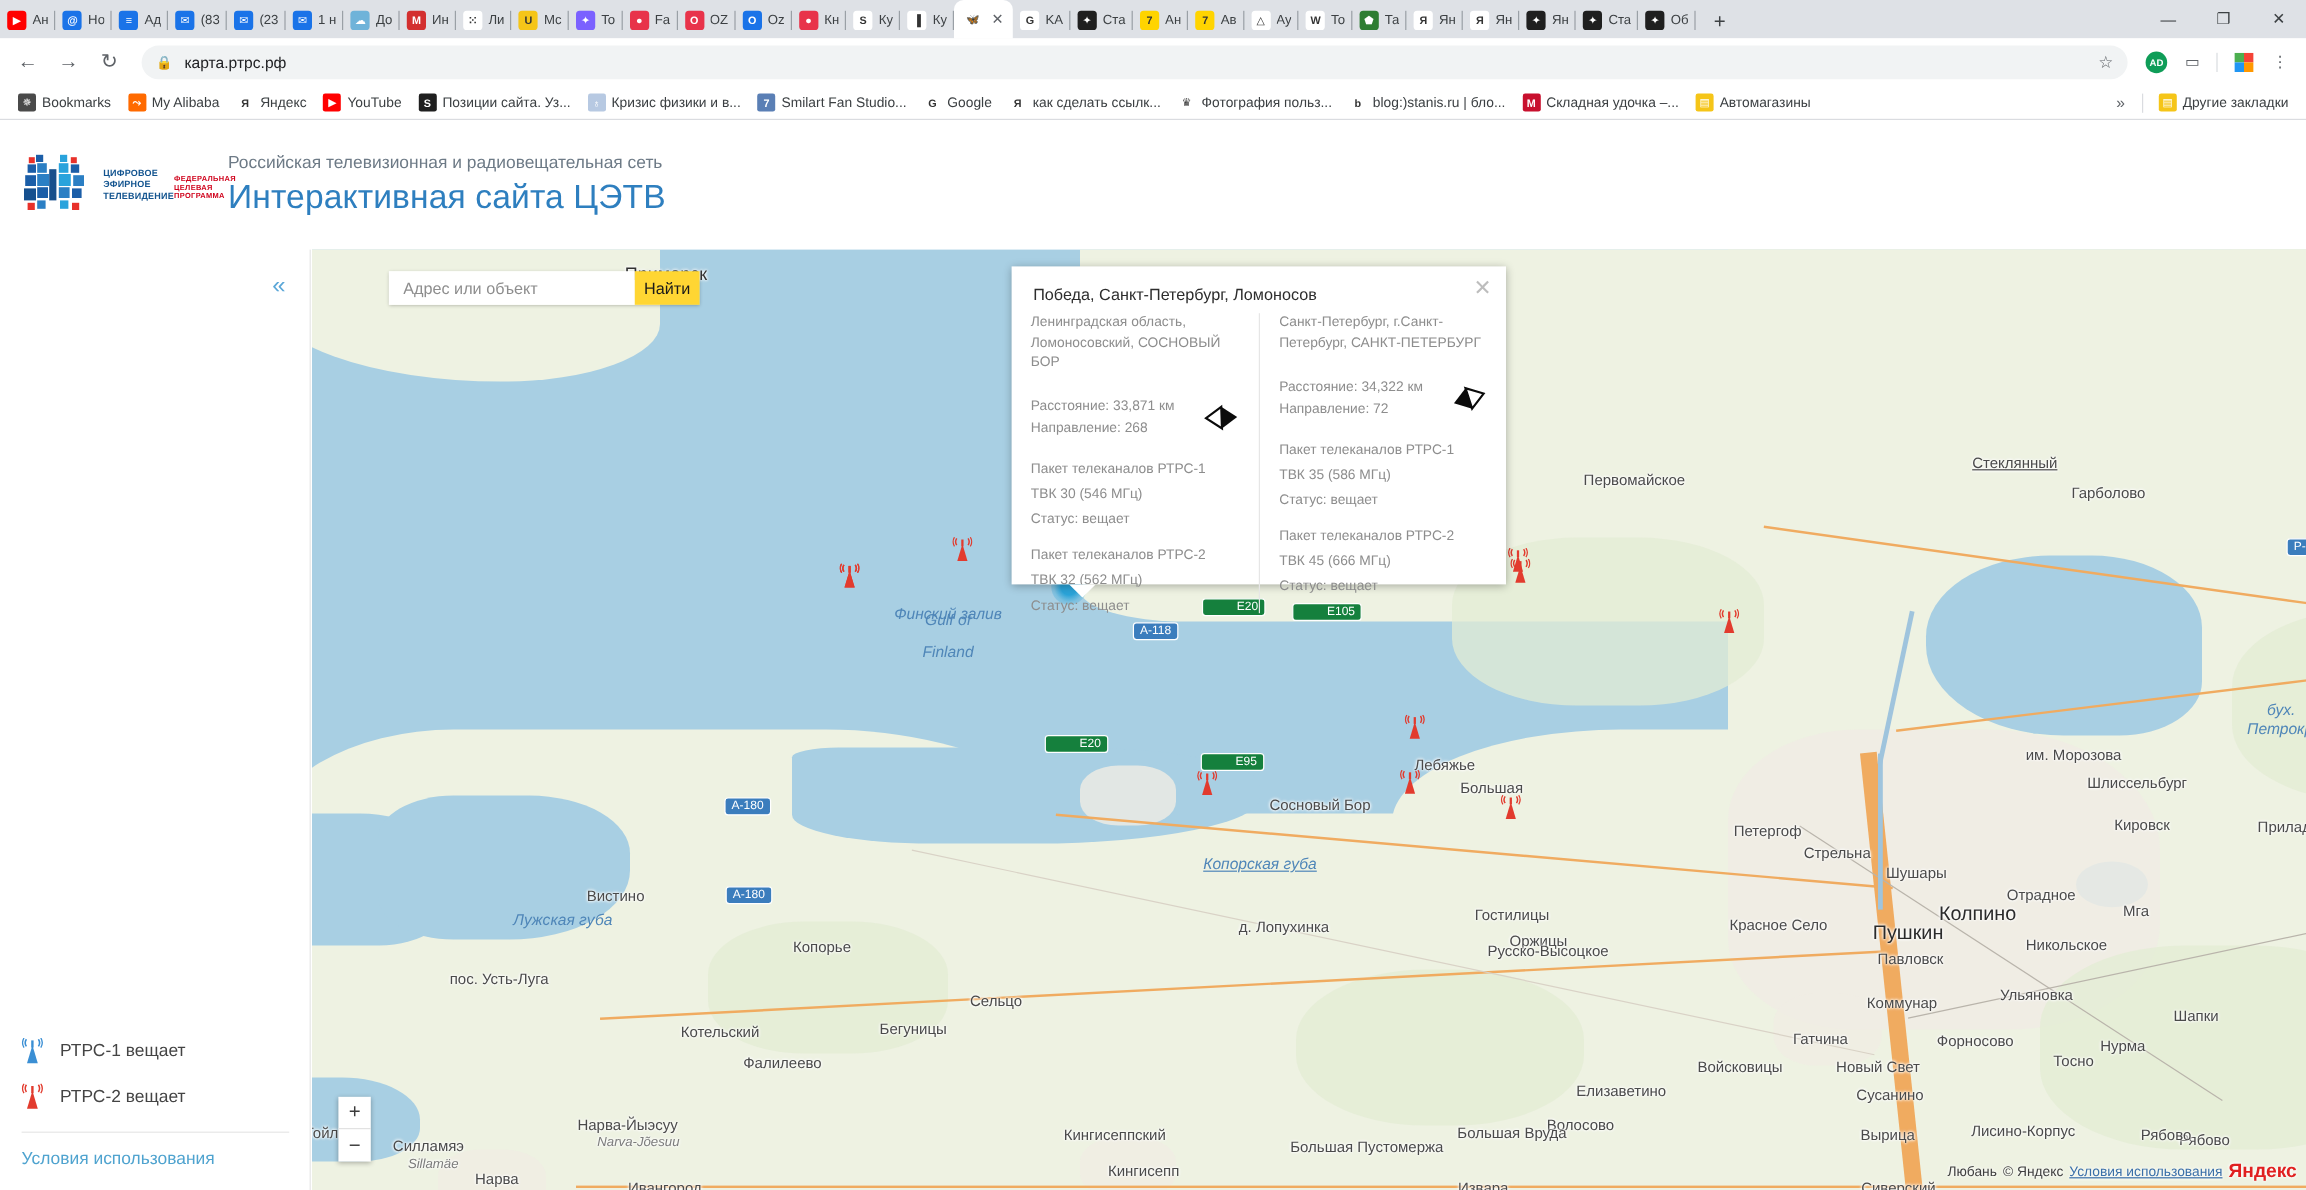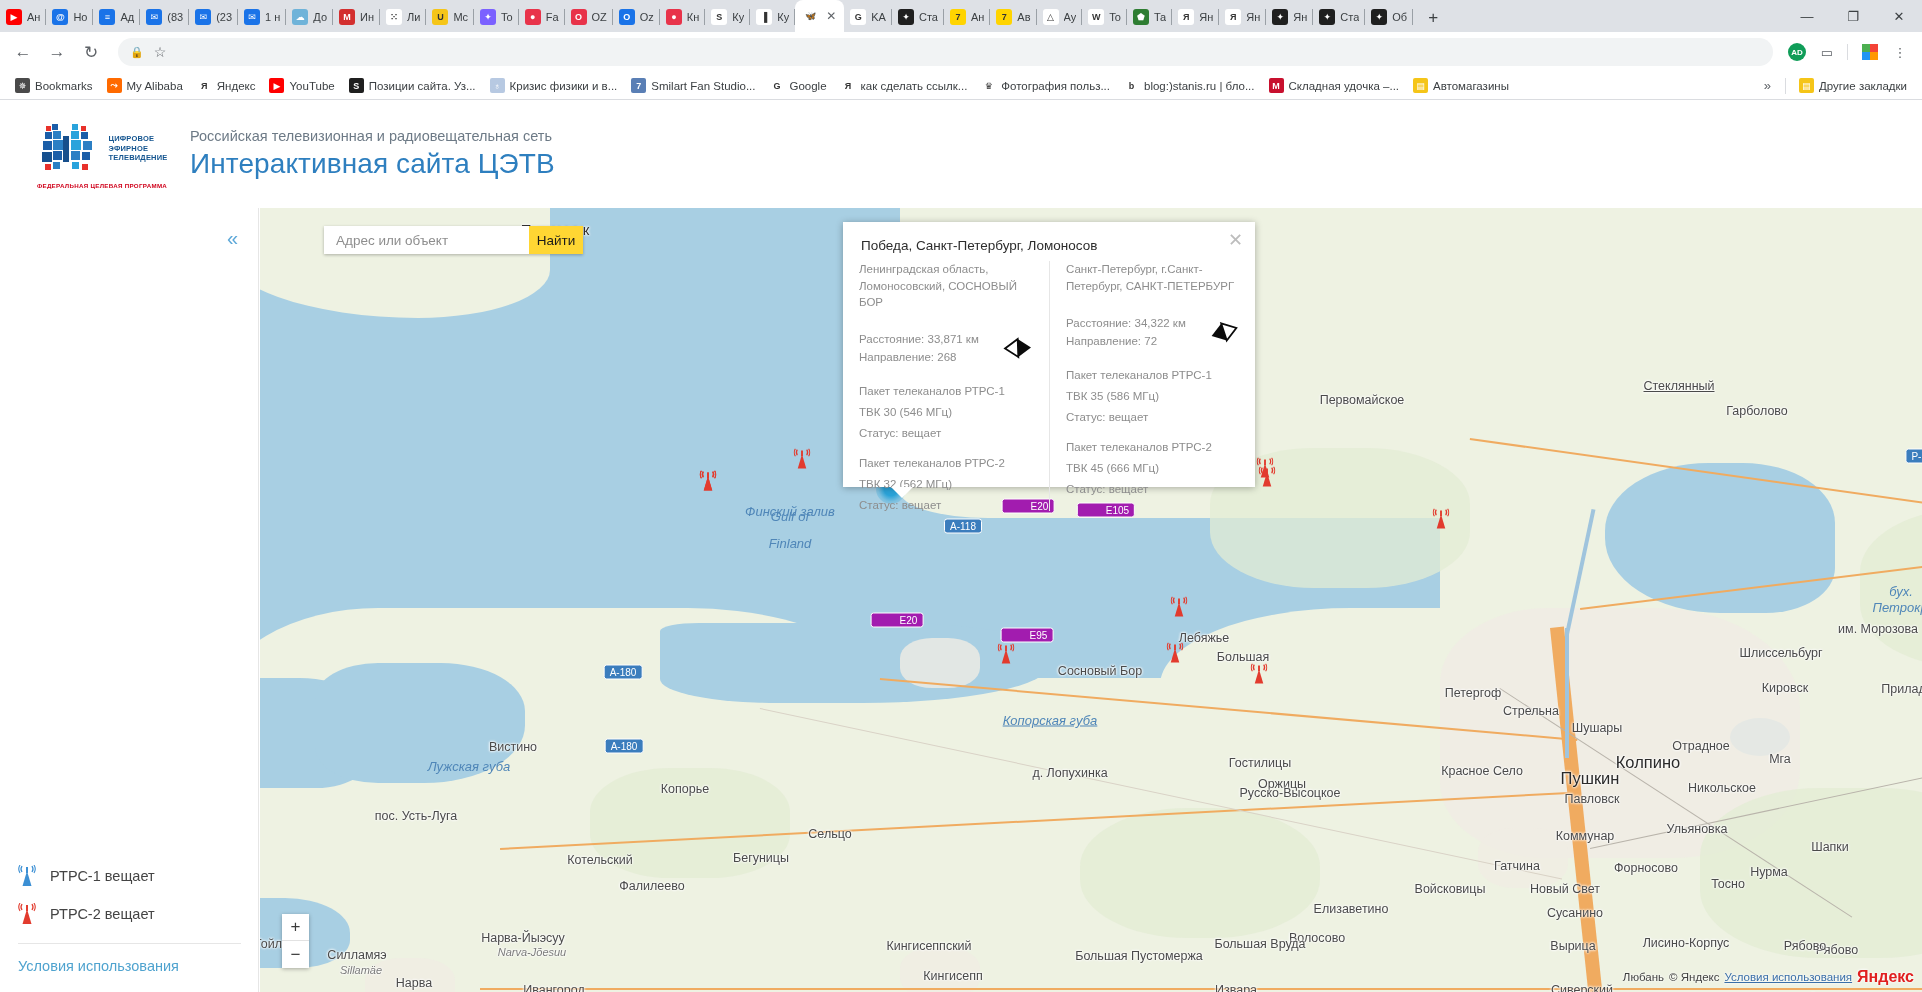--- a/index.html
+++ b/index.html
@@ -96,21 +96,21 @@
   .bm-sep { width: 1px; height: 16px; background: #dadce0; margin: 0 6px; }
   .bm-overflow { font-size: 13px; color: #5f6368; padding: 0 8px; }
   .bm-right { margin-left: auto; display: flex; align-items: center; }
 
   
   .site-header {
     position: absolute; top: 100px; left: 0; width: 1922px; height: 108px;
     background: #fff; display: flex; align-items: center;
   }
   .logo-wrap {
-    width: 190px; display: flex; flex-direction: column; align-items: center;
+    width: 190px; display: flex; flex-direction: row; align-items: center;
     padding-left: 14px;
   }
   .logo-row { display: flex; align-items: center; gap: 6px; }
   .butterfly { width: 66px; height: 58px; }
   .logo-txt {
     font-size: 7.5px; line-height: 1.25; color: #13548f; font-weight: bold;
     letter-spacing: .2px;
   }
   .logo-sub {
     font-size: 6.2px; color: #d0021b; font-weight: bold; margin-top: 4px;
@@ -190,21 +190,21 @@
   .mlabel.water-lbl {
     color: #4f86b8; font-style: italic; font-size: 13px; text-shadow: none;
   }
   .mlabel.latin { font-size: 11px; color: #7b7b7b; font-style: italic; }
 
   .shield {
     position: absolute; background: #3b7dbd; color: #fff; font-size: 10px;
     border-radius: 3px; padding: 1px 5px; transform: translate(-50%, -50%);
     white-space: nowrap; border: 1px solid #fff;
   }
-  .shield.e { background: #a21caf; padding-left: 28px; }
+  .shield.e { background: #15803d; padding-left: 28px; }
 
   .tower-marker { position: absolute; transform: translate(-50%, -90%); }
 
   .searchbox {
     position: absolute; top: 18px; left: 17px; display: flex;
     box-shadow: 0 1px 3px rgba(0,0,0,.28); z-index: 30; margin-left: 47px;
   }
   .searchbox input {
     width: 205px; height: 28px; border: none; outline: none; padding: 0 12px;
     font-size: 13.5px; color: #222; font-family: "Liberation Sans", sans-serif;
@@ -409,20 +409,21 @@
       <div>✕</div>
     </div>
   </div>
 
   <div class="toolbar">
     <div class="navbtn">←</div>
     <div class="navbtn">→</div>
     <div class="navbtn">↻</div>
     <div class="omnibox">
       <span class="lock">🔒</span>
+      <span class="url">карта.ртрс.рф</span>
       <span class="star">☆</span>
     </div>
     <div class="tb-icon">
       <span class="av-badge">AD</span>
     </div>
     <div class="tb-icon">▭</div>
     <div class="bm-sep"></div>
     <div class="tb-icon">
       <svg width="16" height="16" viewBox="0 0 16 16">
           <rect x="0" y="0" width="8" height="8" fill="#4caf50"></rect>
@@ -627,21 +628,21 @@
         <div class="mlabel big" style="left: 295px; top: 21px;">Приморск</div>
         <div class="mlabel" style="left: 835px; top: 247px;">Победа</div>
         <div class="mlabel" style="left: 1102px; top: 192px;">Первомайское</div>
         <div class="mlabel" style="left: 1419px; top: 178px; text-decoration: underline;">Стеклянный</div>
         <div class="mlabel" style="left: 1497px; top: 203px;">Гарболово</div>
         <div class="mlabel water-lbl" style="left: 530px; top: 303px;">Финский залив</div>
         <div class="mlabel water-lbl" style="left: 530px; top: 308px;">Gulf of</div>
         <div class="mlabel water-lbl" style="left: 530px; top: 335px;">Finland</div>
         <div class="mlabel water-lbl" style="left: 1641px; top: 383px;">бух.</div>
         <div class="mlabel water-lbl" style="left: 1663px; top: 399px;">Петрокрепость</div>
-        <div class="mlabel" style="left: 1610px; top: 421px; padding-left: 16px;">им. Морозова</div>
+        <div class="mlabel" style="left: 1460px; top: 421px; padding-left: 16px;">им. Морозова</div>
         <div class="mlabel" style="left: 1521px; top: 445px;">Шлиссельбург</div>
         <div class="mlabel" style="left: 944px; top: 430px;">Лебяжье</div>
         <div class="mlabel" style="left: 983px; top: 449px;">Большая</div>
         <div class="mlabel" style="left: 840px; top: 463px;">Сосновый Бор</div>
         <div class="mlabel water-lbl" style="left: 790px; top: 512px; text-decoration: underline;">Копорская губа</div>
         <div class="mlabel" style="left: 1525px; top: 480px;">Кировск</div>
         <div class="mlabel" style="left: 1664px; top: 481px;">Приладожский</div>
         <div class="mlabel" style="left: 1213px; top: 485px;">Петергоф</div>
         <div class="mlabel" style="left: 1271px; top: 503px;">Стрельна</div>
         <div class="mlabel" style="left: 1337px; top: 520px;">Шушары</div>

